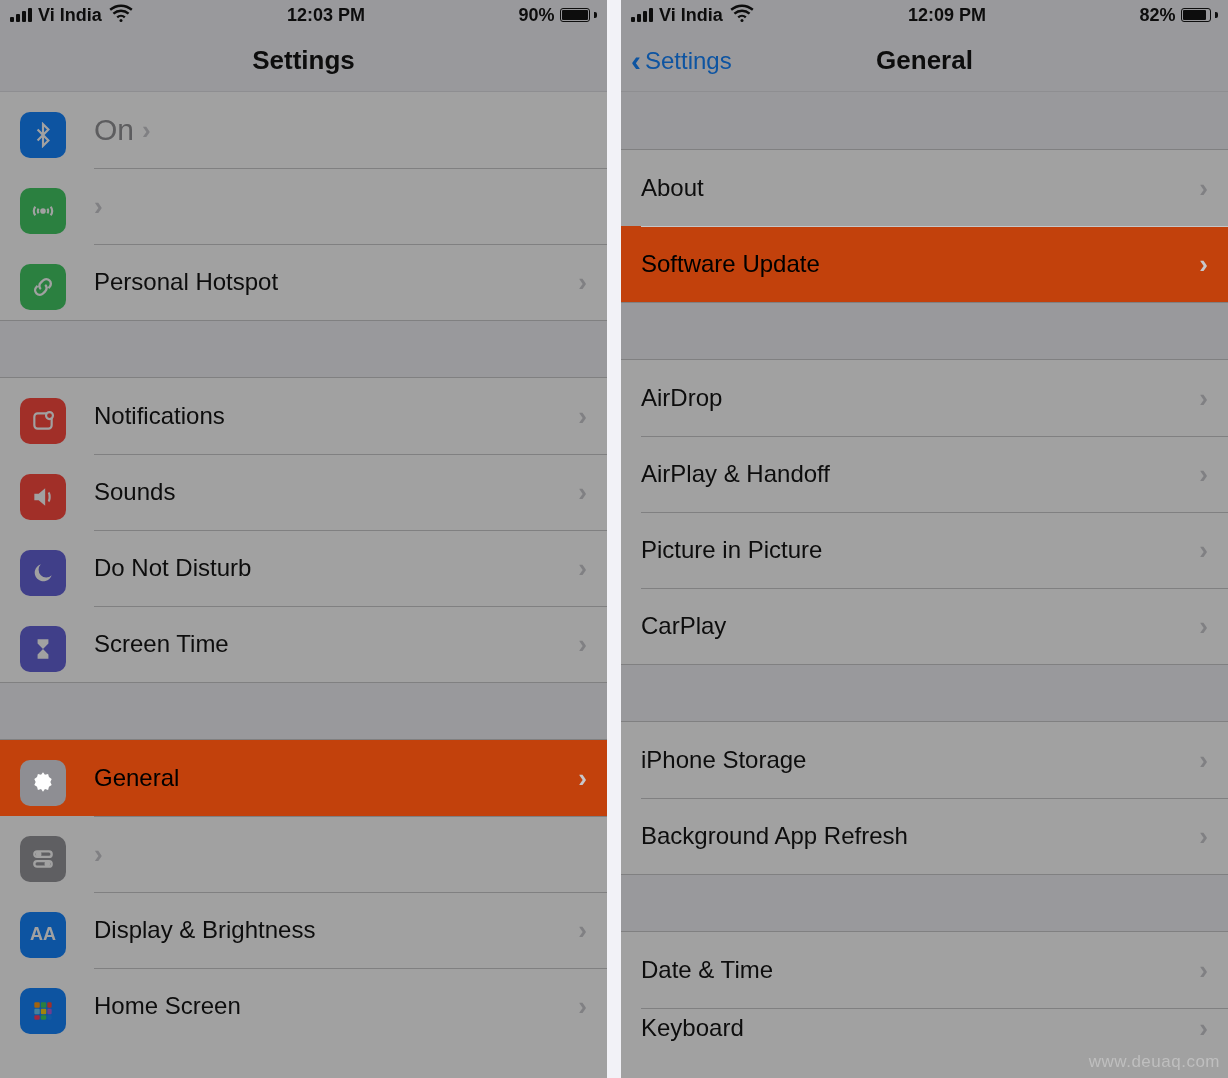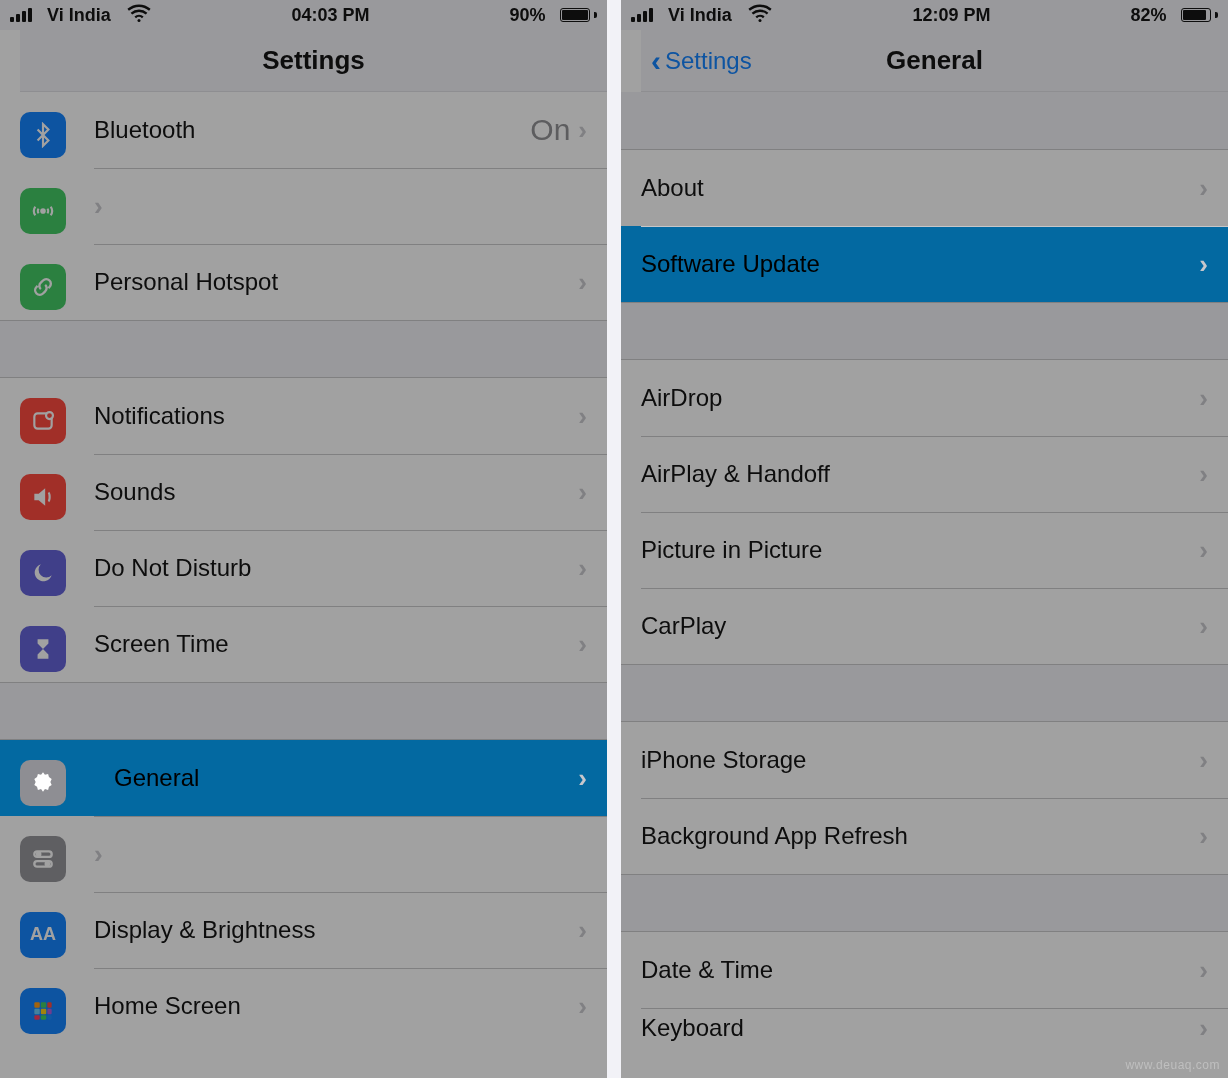--- a/index.html
+++ b/index.html
@@ -36,21 +36,21 @@
     height: 30px;
     display: flex;
     align-items: center;
     justify-content: space-between;
     padding: 0 10px;
     font-size: 18px;
     font-weight: 600;
     color: #000;
     background: #f2f2f7;
   }
-  .status .left, .status .right { display:flex; align-items:center; gap:15px;}
+  .status .left, .status .right { display:flex; align-items:center; gap:6px;}
   .signal-icon {
     display:flex; align-items:flex-end; gap:2px; height:14px;
   }
   .signal-icon span {
     width:4px; background:#000; border-radius:1px;
   }
   .signal-icon span:nth-child(1){height:5px;}
   .signal-icon span:nth-child(2){height:8px;}
   .signal-icon span:nth-child(3){height:11px;}
   .signal-icon span:nth-child(4){height:14px;}
@@ -63,21 +63,20 @@
   }
   .battery-fill { position:absolute; left:1px; top:1px; bottom:1px; background:#000; border-radius:1px;}
   .battery-cap { width:2.5px; height:6px; background:#000; border-radius:0 2px 2px 0;}
   
   .nav {
     height: 62px;
     display:flex; align-items:center; justify-content:center;
     position:relative;
     background:#f2f2f7;
     border-bottom:0.5px solid rgba(0,0,0,0.08);
-    margin-left:20px;
   }
   .nav-title { font-size:26px; font-weight:700; }
   .nav-back {
     position:absolute; left:10px; top:0; bottom:0;
     display:flex; align-items:center;
     color:#007aff; font-size:24px; font-weight:400;
     gap:4px;
   }
   .nav-back .chev { font-size:30px; font-weight:600; line-height:1;}
   
@@ -101,39 +100,39 @@
     width:46px; height:46px; border-radius:10px;
     display:flex; align-items:center; justify-content:center;
     margin-right:28px;
     flex-shrink:0;
     margin-top:9px;
   }
   .row .label { flex:1; color:#000; }
   .row .value { color:#8a8a8e; font-size:30px; margin-right:8px;}
   .row .chevron { color:#c7c7cc; font-size:26px; font-weight:600;}
   .highlight {
-    position:relative; z-index:10; background:#0369a1;gap:20px;
+    position:relative; z-index:10; background:#c2410c;
   }
   
   .ic-blue { background:#007aff; color:#fff;}
   .ic-green { background:#34c759; color:#fff;}
   .ic-green2 { background:#34c759; color:#fff;}
   .ic-red { background:#ff3b30; color:#fff;}
   .ic-red2 { background:#ff3b30; color:#fff;}
   .ic-purple { background:#5856d6; color:#fff;}
   .ic-purple2 { background:#5856d6; color:#fff;}
   .ic-gray { background:#8e8e93; color:#fff;}
   .ic-gray2 { background:#8e8e93; color:#fff;}
   .ic-blue2 { background:#007aff; color:#fff;}
   .ic-blue3 { background:#007aff; color:#fff;}
   .svgicon { width:26px; height:26px; }
   
   .watermark {
     position:absolute; right:8px; bottom:6px;
-    font-size:12px; color:#bfbfbf; z-index:20; letter-spacing:0.5px;
+    font-size:17px; color:#bfbfbf; z-index:20; letter-spacing:0.5px;
   }
 </style>
 </head>
 <body>
 
 <div class="phones">
 
   <div class="phone">
     <div class="dimmer"></div>
     <div class="status">
@@ -147,21 +146,21 @@
         <span>Vi India</span>
         <span class="wifi-icon">
           <svg class="svgicon" viewBox="0 0 24 24" fill="none" stroke="#000" stroke-width="2.2">
               <path d="M2 9c6-5 14-5 20 0"></path>
               <path d="M5 12.5c4-3.5 10-3.5 14 0"></path>
               <path d="M8.5 16c2-1.8 5-1.8 7 0"></path>
               <circle cx="12" cy="19" r="1.4" fill="#000" stroke="none"></circle>
             </svg>
         </span>
       </div>
-      <div>04:03 PM</div>
+      <div>12:03 PM</div>
       <div class="right">
         <span>90%</span>
         <div class="battery">
           <div class="battery-body">
               <div class="battery-fill" style="width:90%"></div>
             </div>
           <div class="battery-cap"></div>
         </div>
       </div>
     </div>
@@ -169,21 +168,20 @@
       <div class="nav-title">Settings</div>
     </div>
 
     <div class="list">
       <div class="row">
         <div class="icon ic-blue">
           <svg class="svgicon" viewBox="0 0 24 24" fill="none" stroke="#fff" stroke-width="2">
               <path d="M7 7l10 10-5 5V2l5 5L7 17"></path>
             </svg>
         </div>
-        <div class="label">Bluetooth</div>
         <div class="value">On</div>
         <div class="chevron">›</div>
       </div>
       <div class="row">
         <div class="icon ic-green">
           <svg class="svgicon" viewBox="0 0 24 24" fill="none" stroke="#fff" stroke-width="2">
               <path d="M5 8c-2 2-2 6 0 8M19 8c2 2 2 6 0 8M8 10c-1 1-1 3 0 4M16 10c1 1 1 3 0 4"></path>
               <circle cx="12" cy="12" r="1.6" fill="#fff"></circle>
             </svg>
         </div>

